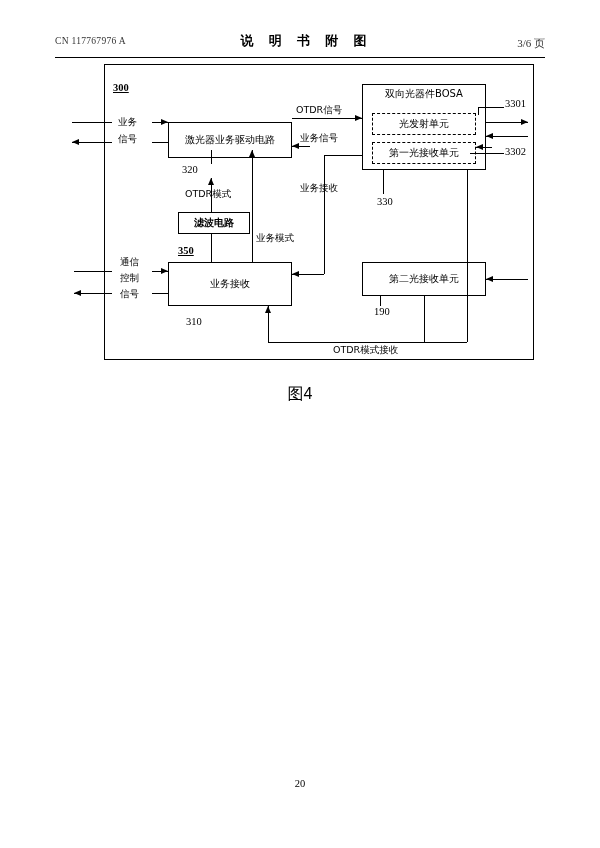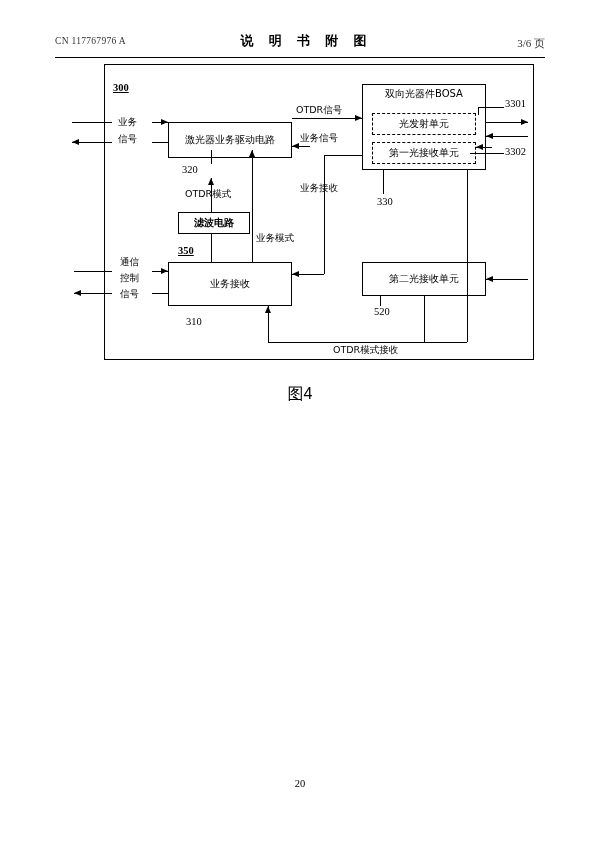--- a/index.html
+++ b/index.html
@@ -194,21 +194,21 @@
   <div class="box dashed" style="left:372px; top:142px; width:104px; height:22px;">
     <span>第一光接收单元</span>
   </div>
   <div class="lbl num" style="left:377px; top:196px;">330</div>
   <div class="lbl num" style="left:505px; top:98px;">3301</div>
   <div class="lbl num" style="left:505px; top:146px;">3302</div>
 
   <div class="box" style="left:362px; top:262px; width:124px; height:34px;">
     <span>第二光接收单元</span>
   </div>
-  <div class="lbl num" style="left:374px; top:306px;">520</div>
+  <div class="lbl num" style="left:374px; top:306px;">190</div>
 
   <div class="lbl" style="left:118px; top:116px;">业务</div>
   <div class="lbl" style="left:118px; top:133px;">信号</div>
 
   <div class="h" style="left:72px; top:122px; width:40px;"></div>
   <div class="h" style="left:152px; top:122px; width:16px;"></div>
   <div class="ar right" style="left:161px; top:118.5px;"></div>
 
   <div class="h" style="left:72px; top:142px; width:40px;"></div>
   <div class="h" style="left:152px; top:142px; width:16px;"></div>

